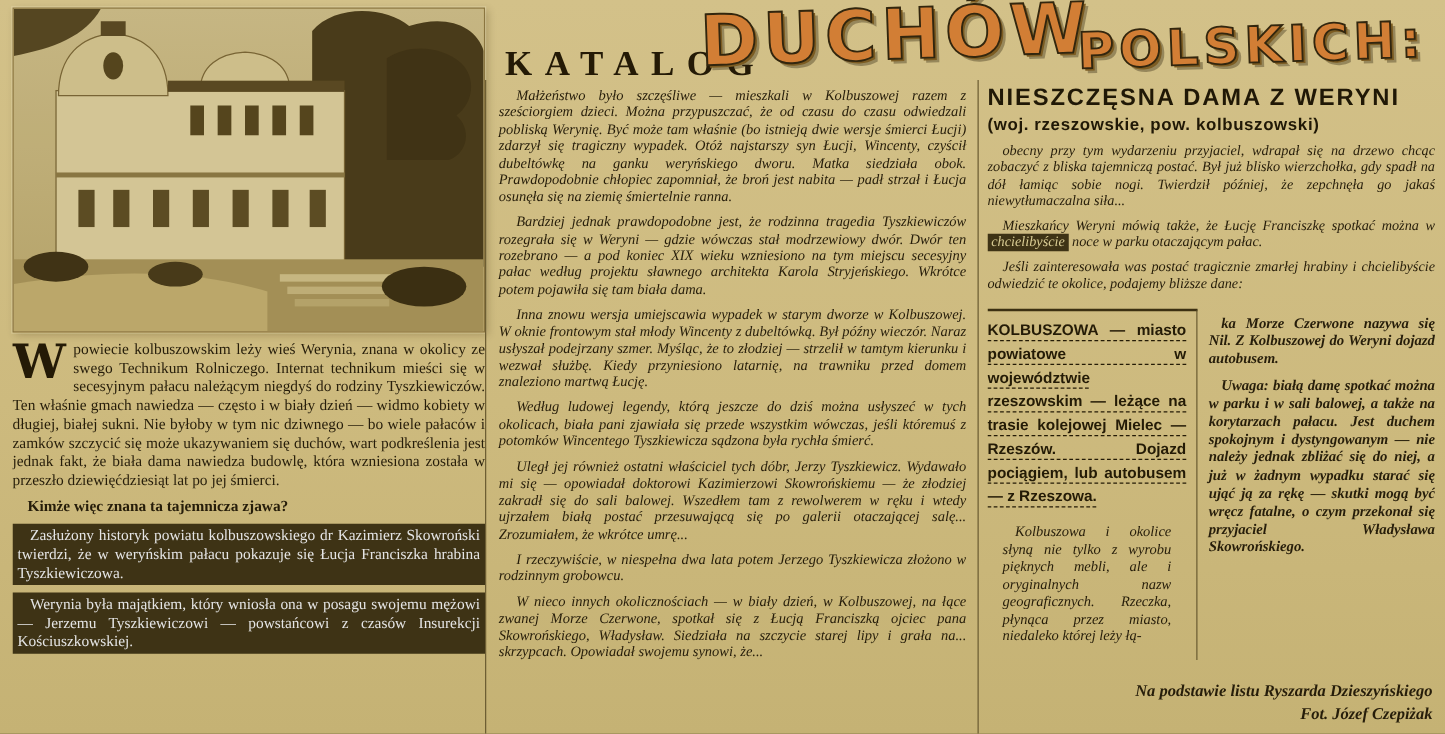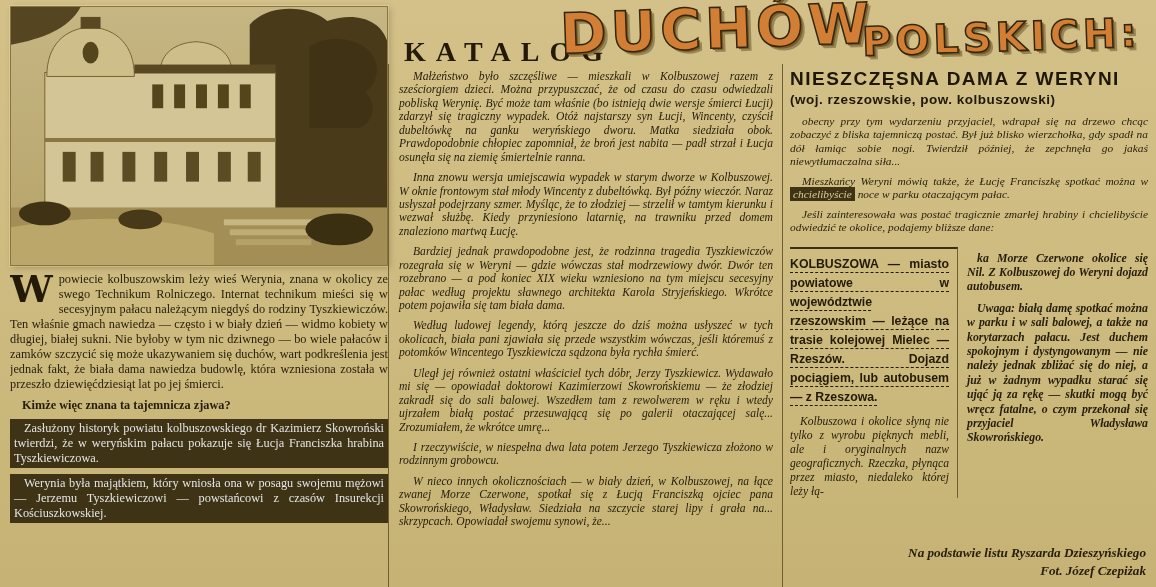--- a/index.html
+++ b/index.html
@@ -73,21 +73,21 @@
     width:168px;flex:0 0 168px;
     border-top:2px solid #3c3012;border-right:1px solid #6d5e33;
     padding:6px 8px 0 0;box-sizing:border-box;
   }
   .info-box .lead{
     margin:0 0 8px;font-family:"Liberation Sans",sans-serif;font-weight:bold;
     font-size:12.3px;line-height:1.55;text-align:justify;color:#241b06;
     text-decoration-line:underline;text-decoration-style:dashed;
     text-decoration-thickness:1px;text-underline-offset:4px;
   }
-  .info-box .follow{margin:0;font-size:11.6px;line-height:1.2;font-style:italic;text-align:justify;text-indent:10px;}
+  .info-box .follow{margin:12px;font-size:11.6px;line-height:1.2;font-style:italic;text-align:justify;text-indent:10px;}
   .right-sub{flex:1;padding:4px 0 0 9px;}
   .right-sub p{margin:0 0 7px;font-size:11.8px;line-height:1.22;font-style:italic;font-weight:bold;text-align:justify;text-indent:10px;}
   .credits{margin-top:auto;padding:4px 2px 8px 0;text-align:right;}
   .credits .c1{margin:0;font-size:13.2px;font-weight:bold;font-style:italic;text-align:right;}
   .credits .c2{margin:2px 0 0;font-size:13.2px;font-weight:bold;font-style:italic;}
 </style>
 </head>
 <body>
 
 <div class="page">
@@ -155,22 +155,22 @@
 
   <div class="col-left">
     <p class="first"><span class="dropcap">W</span><span>powiecie kolbuszowskim leży wieś Werynia, znana w okolicy ze swego Technikum Rolniczego. Internat technikum mieści się w secesyjnym pałacu należącym niegdyś do rodziny Tyszkiewiczów. Ten właśnie gmach nawiedza — często i w biały dzień — widmo kobiety w długiej, białej sukni. Nie byłoby w tym nic dziwnego — bo wiele pałaców i zamków szczycić się może ukazywaniem się duchów, wart podkreślenia jest jednak fakt, że biała dama nawiedza budowlę, która wzniesiona została w przeszło dziewięćdziesiąt lat po jej śmierci.</span></p>
     <p class="question">Kimże więc znana ta tajemnicza zjawa?</p>
     <p class="neg-par">Zasłużony historyk powiatu kolbuszowskiego dr Kazimierz Skowroński twierdzi, że w weryńskim pałacu pokazuje się Łucja Franciszka hrabina Tyszkiewiczowa.</p>
     <p class="neg-par">Werynia była majątkiem, który wniosła ona w posagu swojemu mężowi — Jerzemu Tyszkiewiczowi — powstańcowi z czasów Insurekcji Kościuszkowskiej.</p>
   </div>
 
   <div class="col-mid">
     <p>Małżeństwo było szczęśliwe — mieszkali w Kolbuszowej razem z sześciorgiem dzieci. Można przypuszczać, że od czasu do czasu odwiedzali pobliską Werynię. Być może tam właśnie (bo istnieją dwie wersje śmierci Łucji) zdarzył się tragiczny wypadek. Otóż najstarszy syn Łucji, Wincenty, czyścił dubeltówkę na ganku weryńskiego dworu. Matka siedziała obok. Prawdopodobnie chłopiec zapomniał, że broń jest nabita — padł strzał i Łucja osunęła się na ziemię śmiertelnie ranna.</p>
+    <p>Bardziej jednak prawdopodobne jest, że rodzinna tragedia Tyszkiewiczów rozegrała się w Weryni — gdzie wówczas stał modrzewiowy dwór. Dwór ten rozebrano — a pod koniec XIX wieku wzniesiono na tym miejscu secesyjny pałac według projektu sławnego architekta Karola Stryjeńskiego. Wkrótce potem pojawiła się tam biała dama.</p>
     <p>Inna znowu wersja umiejscawia wypadek w starym dworze w Kolbuszowej. W oknie frontowym stał młody Wincenty z dubeltówką. Był późny wieczór. Naraz usłyszał podejrzany szmer. Myśląc, że to złodziej — strzelił w tamtym kierunku i wezwał służbę. Kiedy przyniesiono latarnię, na trawniku przed domem znaleziono martwą Łucję.</p>
-    <p>Bardziej jednak prawdopodobne jest, że rodzinna tragedia Tyszkiewiczów rozegrała się w Weryni — gdzie wówczas stał modrzewiowy dwór. Dwór ten rozebrano — a pod koniec XIX wieku wzniesiono na tym miejscu secesyjny pałac według projektu sławnego architekta Karola Stryjeńskiego. Wkrótce potem pojawiła się tam biała dama.</p>
     <p>Według ludowej legendy, którą jeszcze do dziś można usłyszeć w tych okolicach, biała pani zjawiała się przede wszystkim wówczas, jeśli któremuś z potomków Wincentego Tyszkiewicza sądzona była rychła śmierć.</p>
     <p>Uległ jej również ostatni właściciel tych dóbr, Jerzy Tyszkiewicz. Wydawało mi się — opowiadał doktorowi Kazimierzowi Skowrońskiemu — że złodziej zakradł się do sali balowej. Wszedłem tam z rewolwerem w ręku i wtedy ujrzałem białą postać przesuwającą się po galerii otaczającej salę... Zrozumiałem, że wkrótce umrę...</p>
     <p>I rzeczywiście, w niespełna dwa lata potem Jerzego Tyszkiewicza złożono w rodzinnym grobowcu.</p>
     <p>W nieco innych okolicznościach — w biały dzień, w Kolbuszowej, na łące zwanej Morze Czerwone, spotkał się z Łucją Franciszką ojciec pana Skowrońskiego, Władysław. Siedziała na szczycie starej lipy i grała na... skrzypcach. Opowiadał swojemu synowi, że...</p>
   </div>
 
   <div class="col-right">
     <h1 class="headline">NIESZCZĘSNA DAMA Z WERYNI</h1>
     <div class="subhead">(woj. rzeszowskie, pow. kolbuszowski)</div>
 
@@ -179,21 +179,21 @@
       <p><span>Mieszkańcy Weryni mówią także, że Łucję Franciszkę spotkać można w </span><span class="neg">chcielibyście</span><span> noce w parku otaczającym pałac.</span></p>
       <p>Jeśli zainteresowała was postać tragicznie zmarłej hrabiny i chcielibyście odwiedzić te okolice, podajemy bliższe dane:</p>
     </div>
 
     <div class="sub-row">
       <div class="info-box">
         <p class="lead">KOLBUSZOWA — miasto powiatowe w województwie rzeszowskim — leżące na trasie kolejowej Mielec — Rzeszów. Dojazd pociągiem, lub autobusem — z Rzeszowa.</p>
         <p class="follow">Kolbuszowa i okolice słyną nie tylko z wyrobu pięknych mebli, ale i oryginalnych nazw geograficznych. Rzeczka, płynąca przez miasto, niedaleko której leży łą-</p>
       </div>
       <div class="right-sub">
-        <p>ka Morze Czerwone okolice się Nil. Z Kolbuszowej do Weryni dojazd autobusem.</p>
+        <p>ka Morze Czerwone nazywa się Nil. Z Kolbuszowej do Weryni dojazd autobusem.</p>
         <p>Uwaga: białą damę spotkać można w parku i w sali balowej, a także na korytarzach pałacu. Jest duchem spokojnym i dystyngowanym — nie należy jednak zbliżać się do niej, a już w żadnym wypadku starać się ująć ją za rękę — skutki mogą być wręcz fatalne, o czym przekonał się przyjaciel Władysława Skowrońskiego.</p>
       </div>
     </div>
 
     <div class="credits">
       <p class="c1">Na podstawie listu Ryszarda Dzieszyńskiego</p>
       <p class="c2">Fot. Józef Czepiżak</p>
     </div>
   </div>
 

